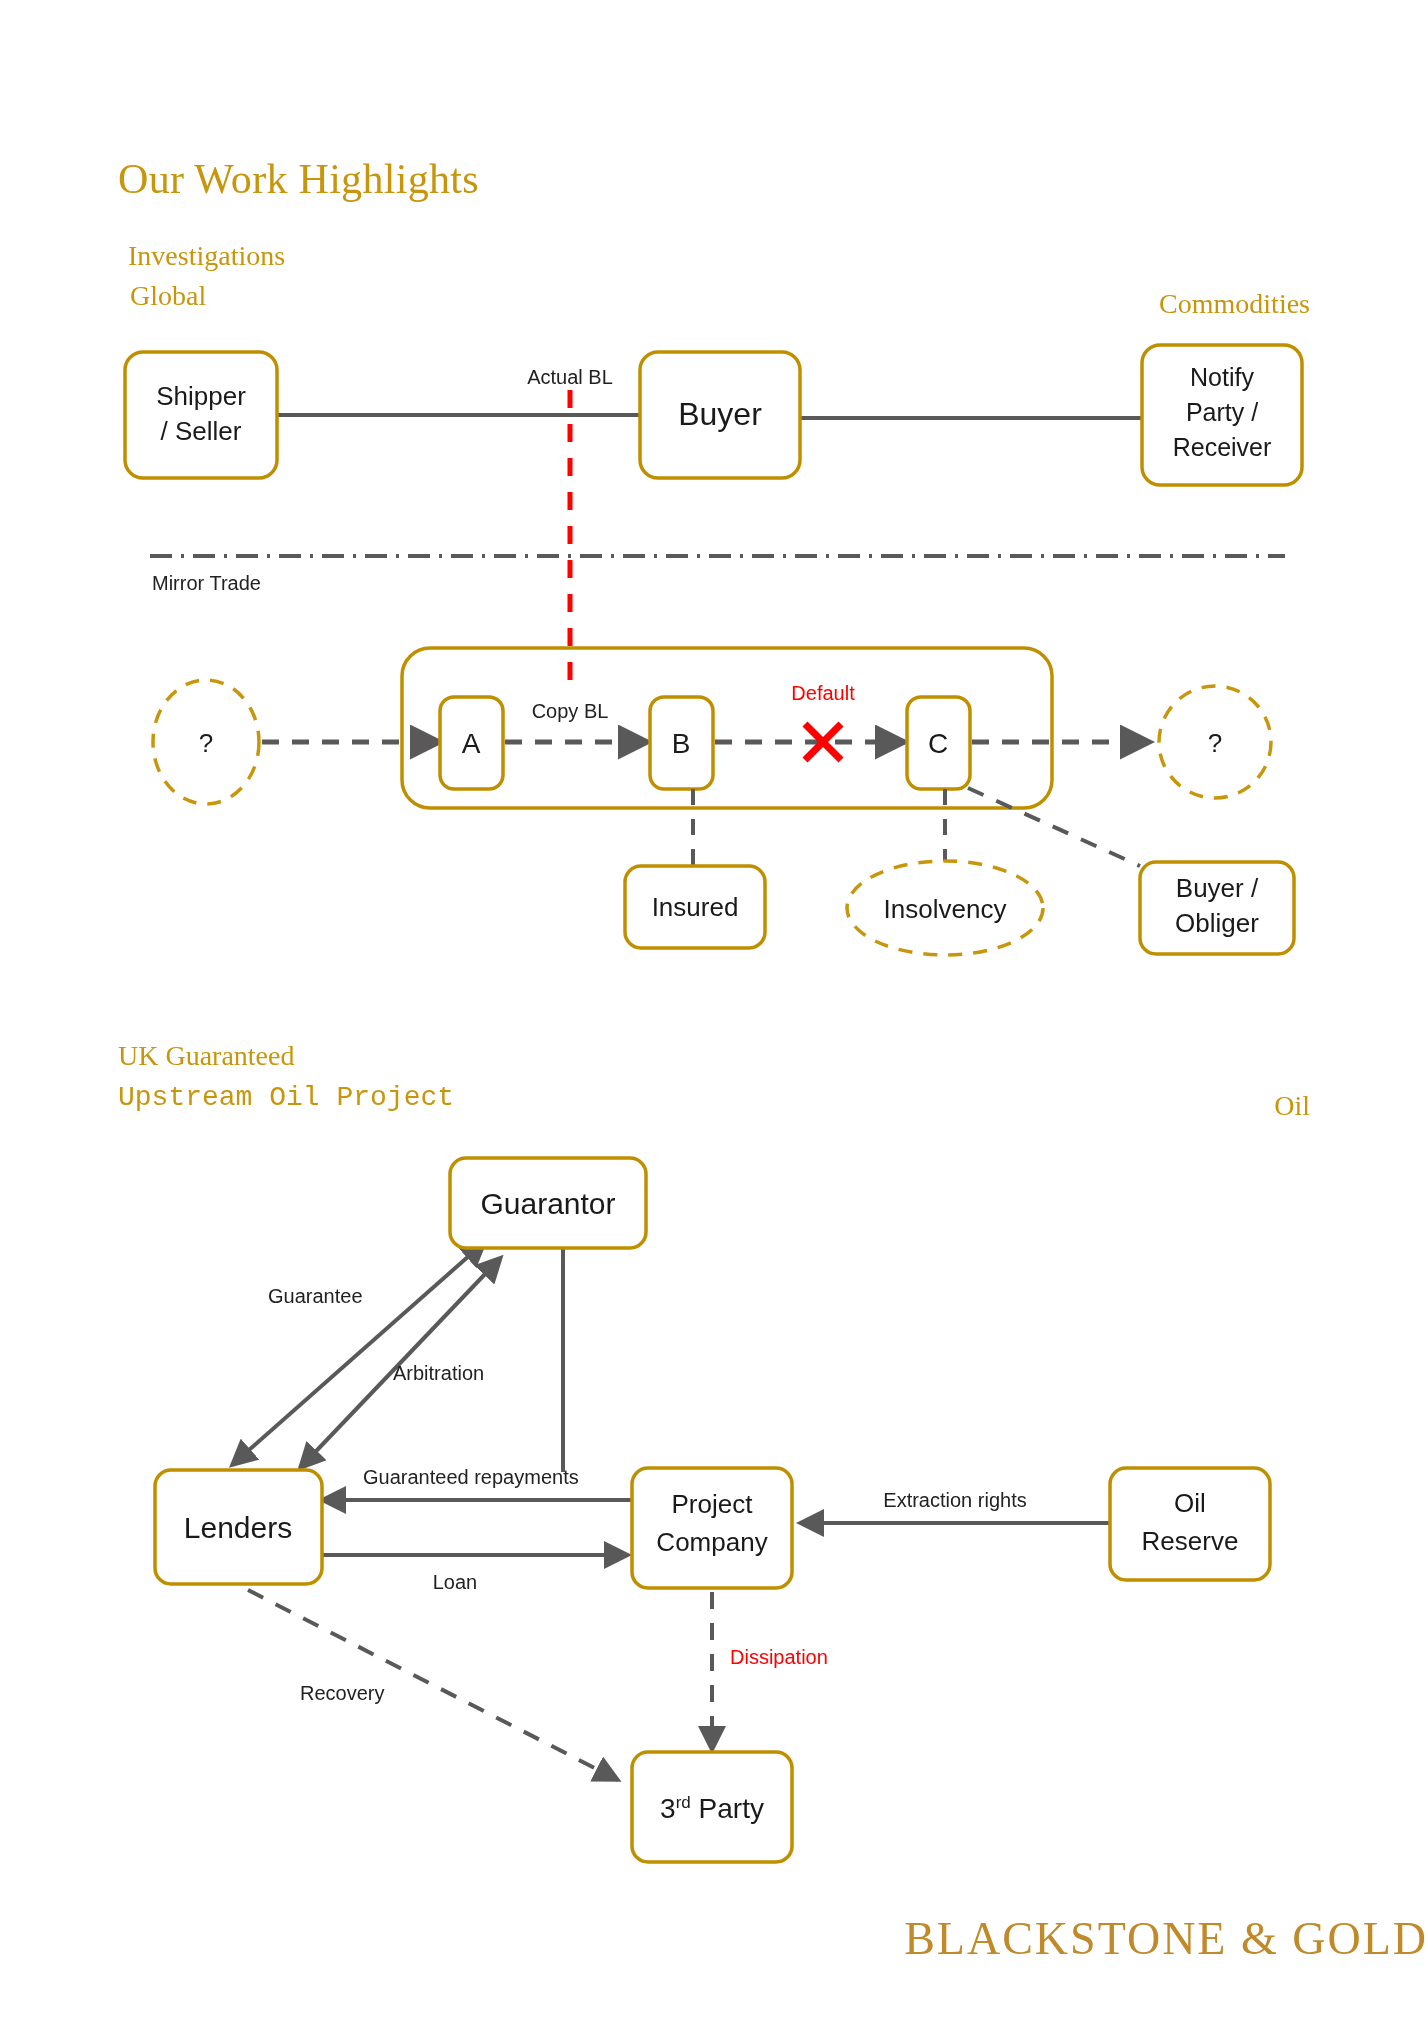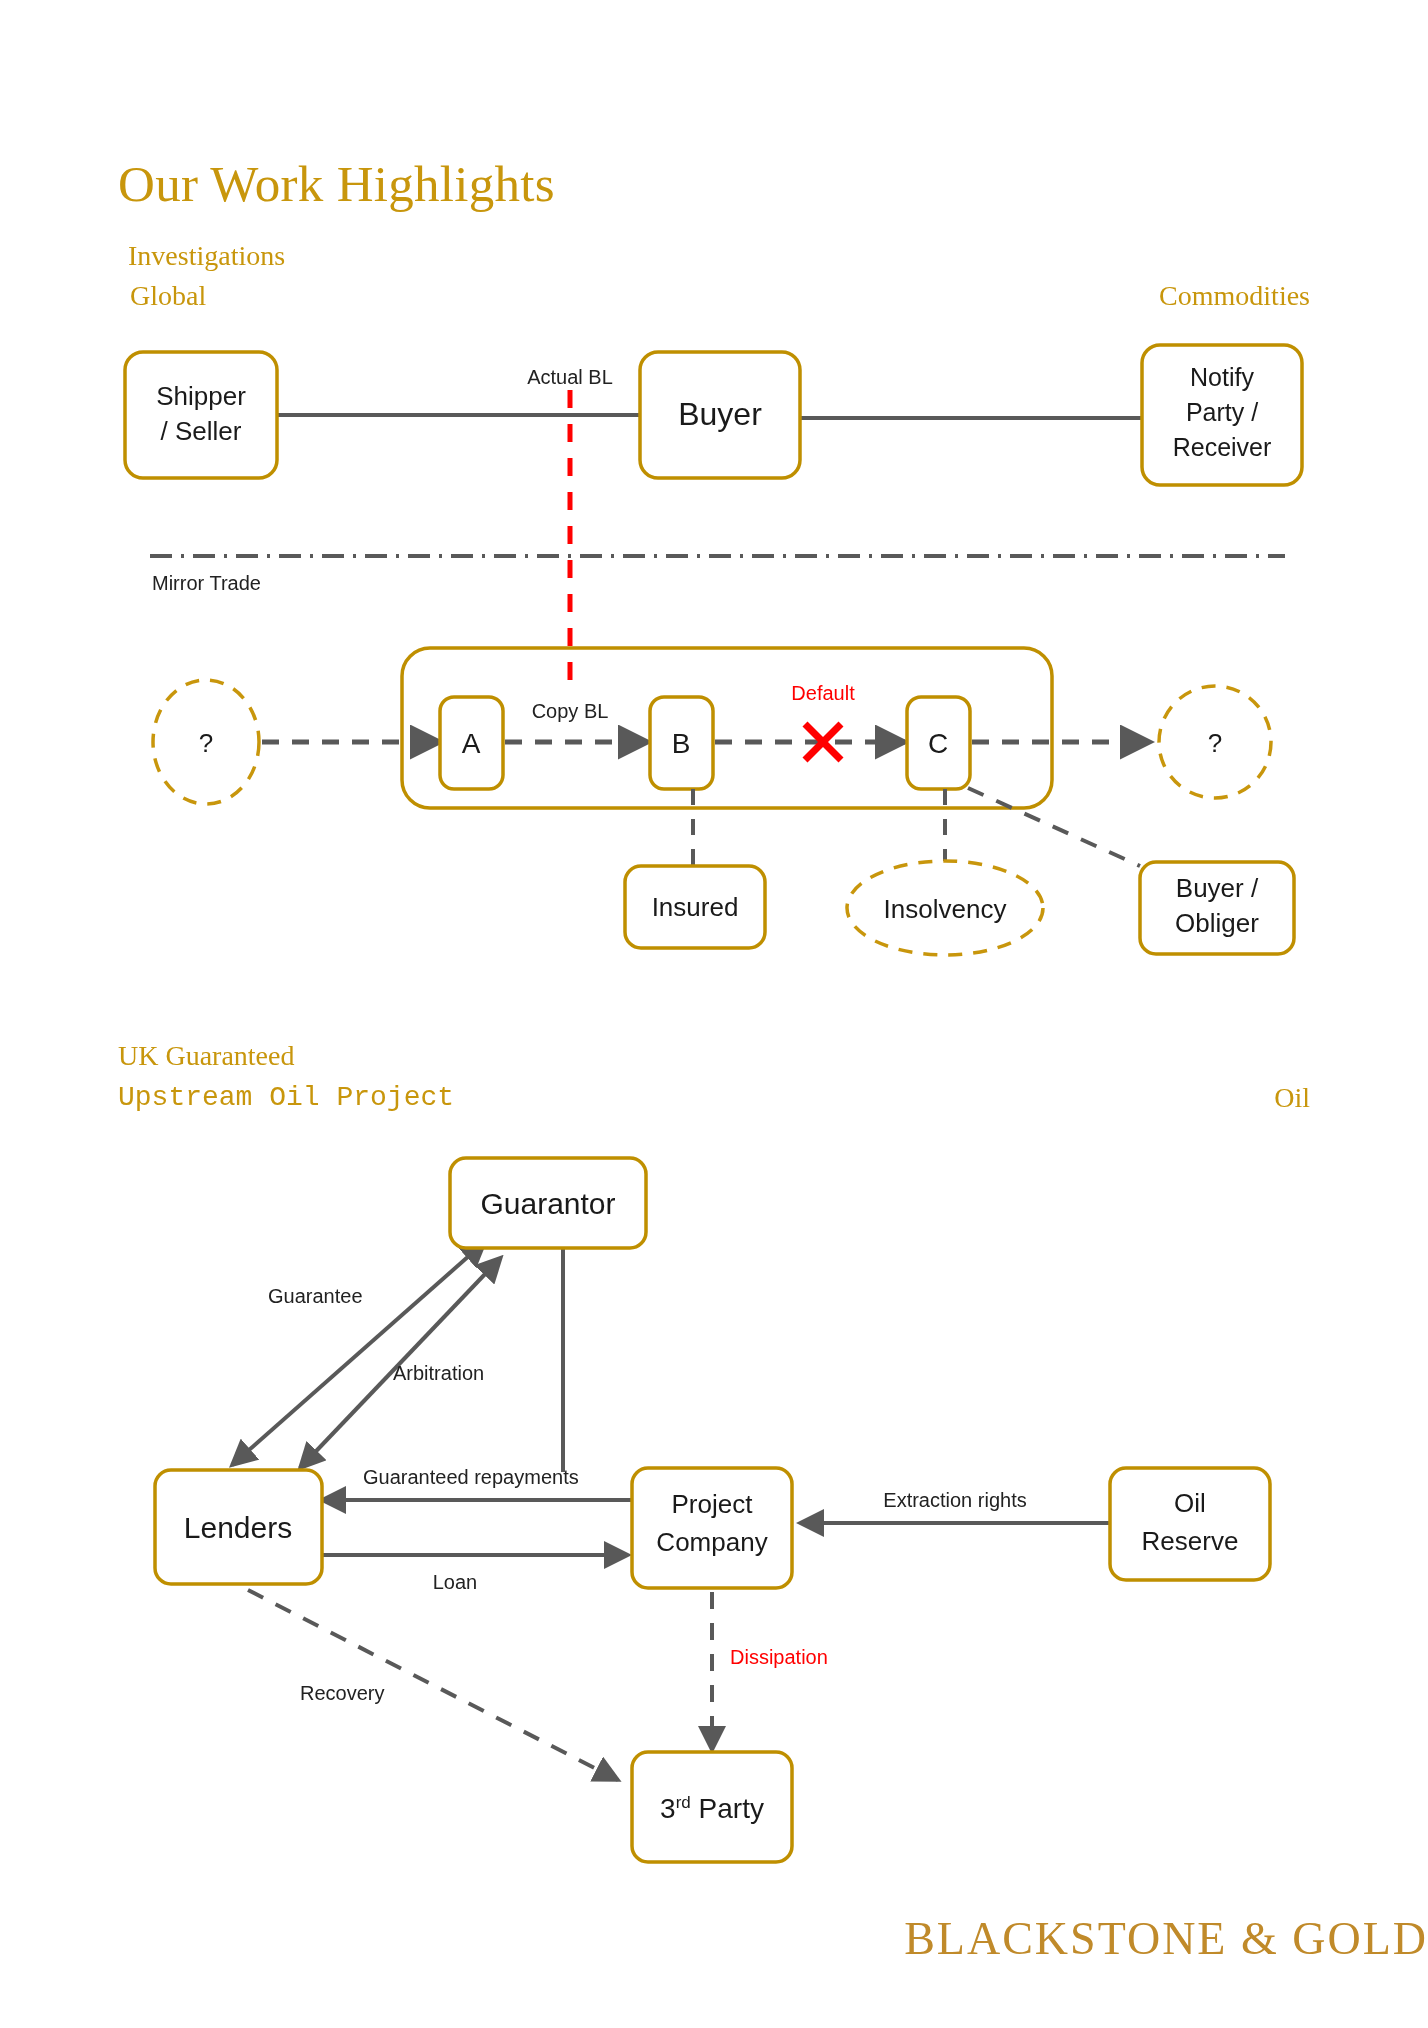--- a/index.html
+++ b/index.html
@@ -19,34 +19,35 @@
     inset: 0;
     background: #ffffff;
   }
 
   
   .title {
     position: absolute;
     left: 118px;
     top: 155px;
     font-family: "Liberation Serif", serif;
-    font-size: 51px;
+    font-size: 42px;
     color: #C8960C;
     letter-spacing: 0.3px;
     white-space: nowrap;
   }
   .sec-label {
     position: absolute;
     font-family: "Liberation Serif", serif;
     font-size: 28px;
     color: #C8960C;
     white-space: nowrap;
   }
   .sec-label.r {
     text-align: right;
+    margin-top: 8px;
   }
 
   
   .canvas {
     position: absolute;
     left: 0;
     top: 0;
     width: 1428px;
     height: 2028px;
   }

